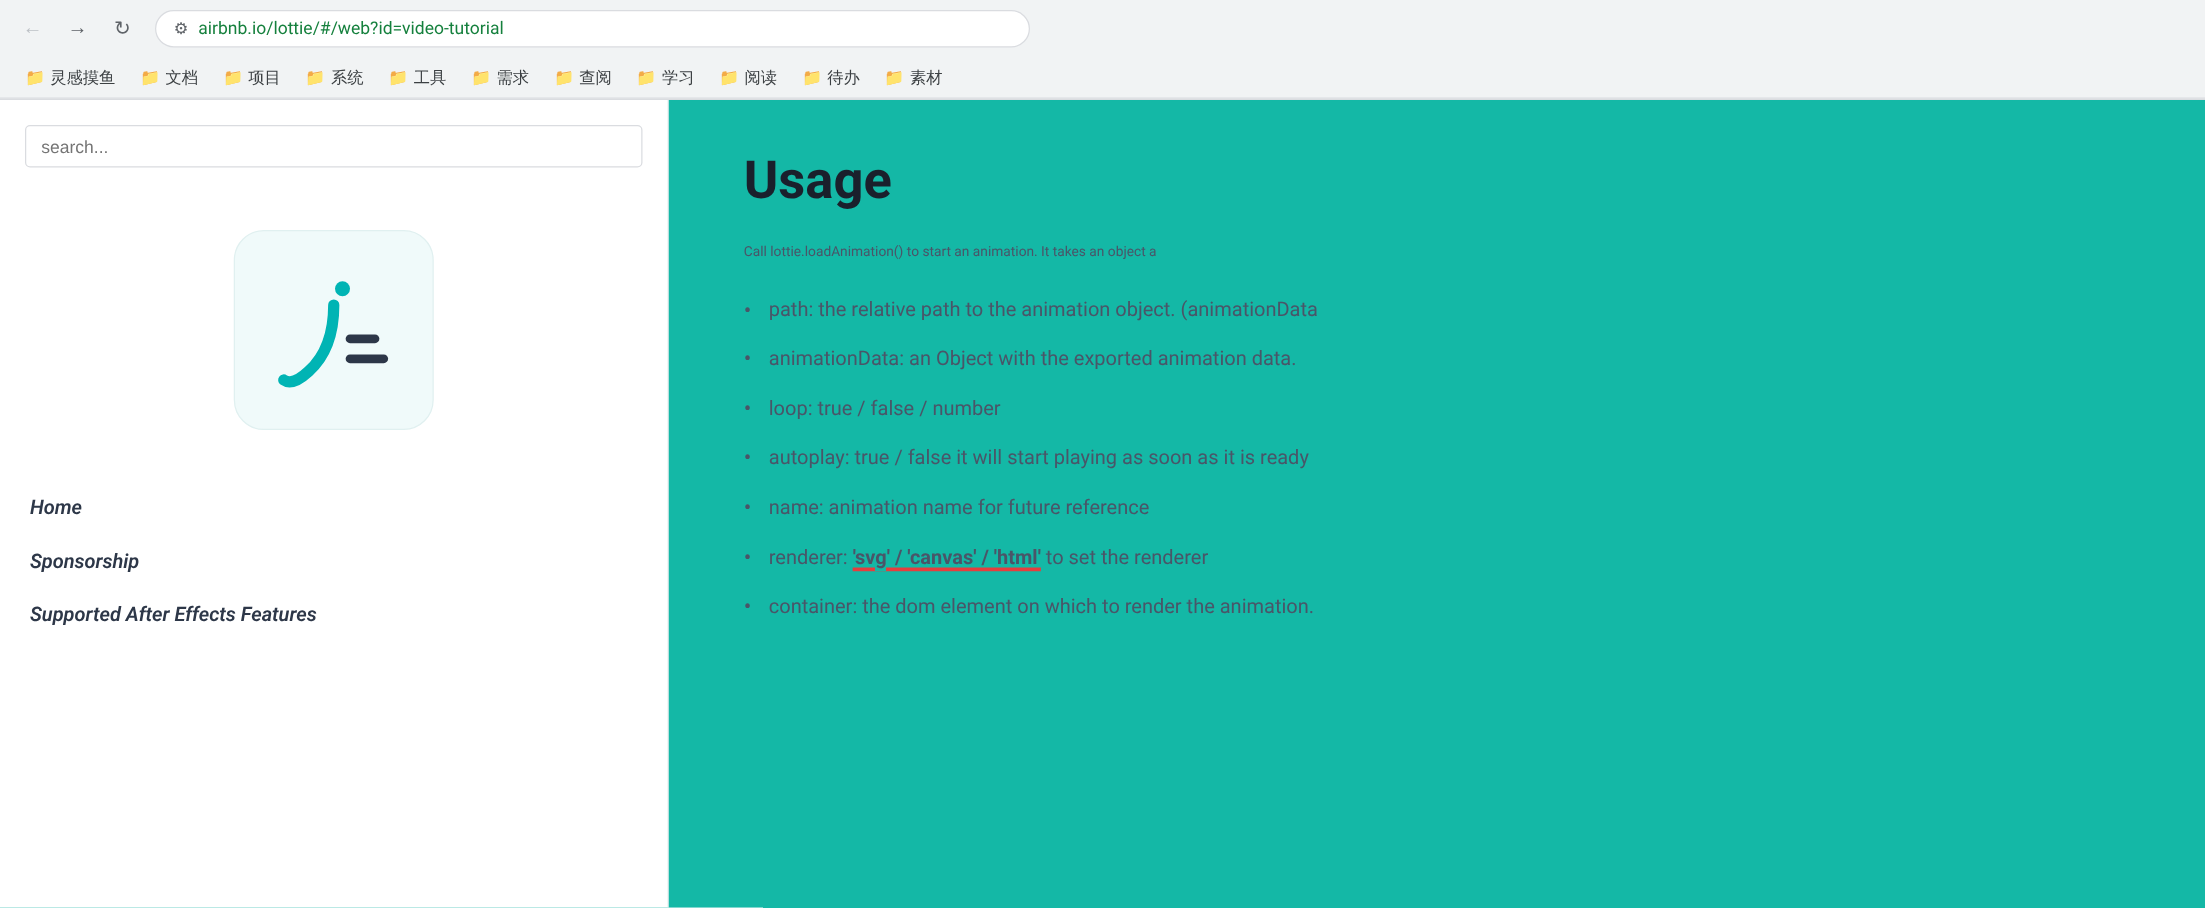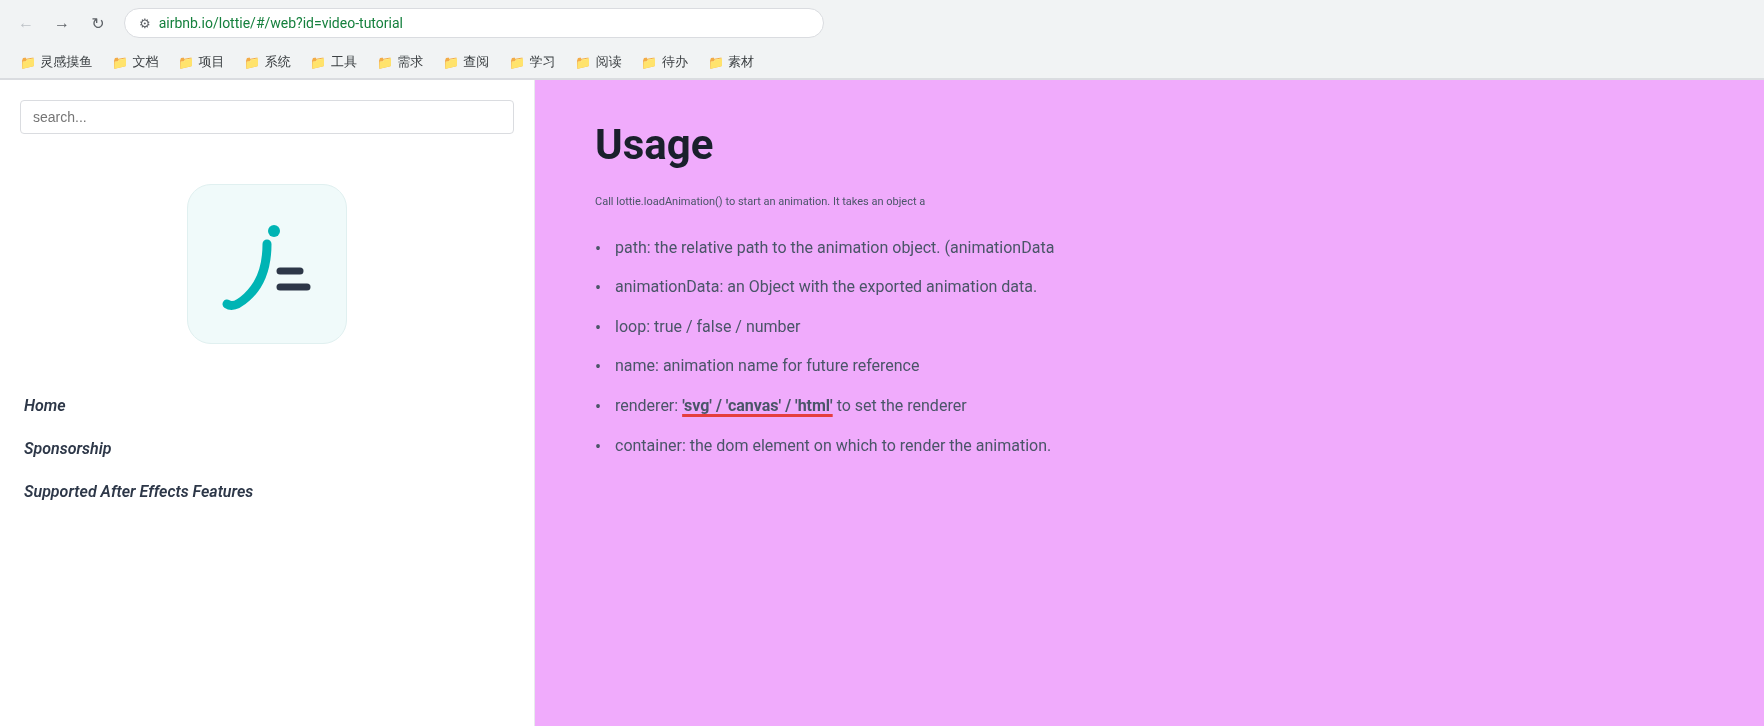--- a/index.html
+++ b/index.html
@@ -66,21 +66,21 @@
 
     .nav-section { padding: 10px 20px; }
     .nav-item {
       padding: 12px 4px; font-size: 16px; font-weight: 600; color: #2d3748;
       cursor: pointer; display: block; font-style: italic;
     }
 
     
     .main-content {
       flex: 1; overflow-y: auto; padding: 40px 60px;
-      background: #f0abfc;
+      background: #14b8a6;
     }
     .page-title {
       font-size: 42px; font-weight: 700; color: #1a202c; margin-bottom: 24px;
     }
     .intro-text {
       font-size: 11px; color: #4a5568; margin-bottom: 24px; line-height: 1.6;
     }
     .bullet-list { list-style: none; padding: 0; }
     .bullet-list li {
       font-size: 16px; color: #4a5568; margin-bottom: 14px;
@@ -187,18 +187,19 @@
   </div>
 
   <div class="main-content">
     <h1 class="page-title">Usage</h1>
     <p class="intro-text">Call lottie.loadAnimation() to start an animation. It takes an object a</p>
     <ul class="bullet-list">
 
     <li>path: the relative path to the animation object. (animationData</li>
         <li>animationData: an Object with the exported animation data.</li>
         <li>loop: true / false / number</li>
+        <li>autoplay: true / false it will start playing as soon as it is ready</li>
         <li>name: animation name for future reference</li>
         <li>renderer: <span class="renderer-underline">'svg' / 'canvas' / 'html'</span> to set the renderer</li>
         <li>container: the dom element on which to render the animation.</li>
       </ul>
   </div>
 </div>
 
 </body></html>

